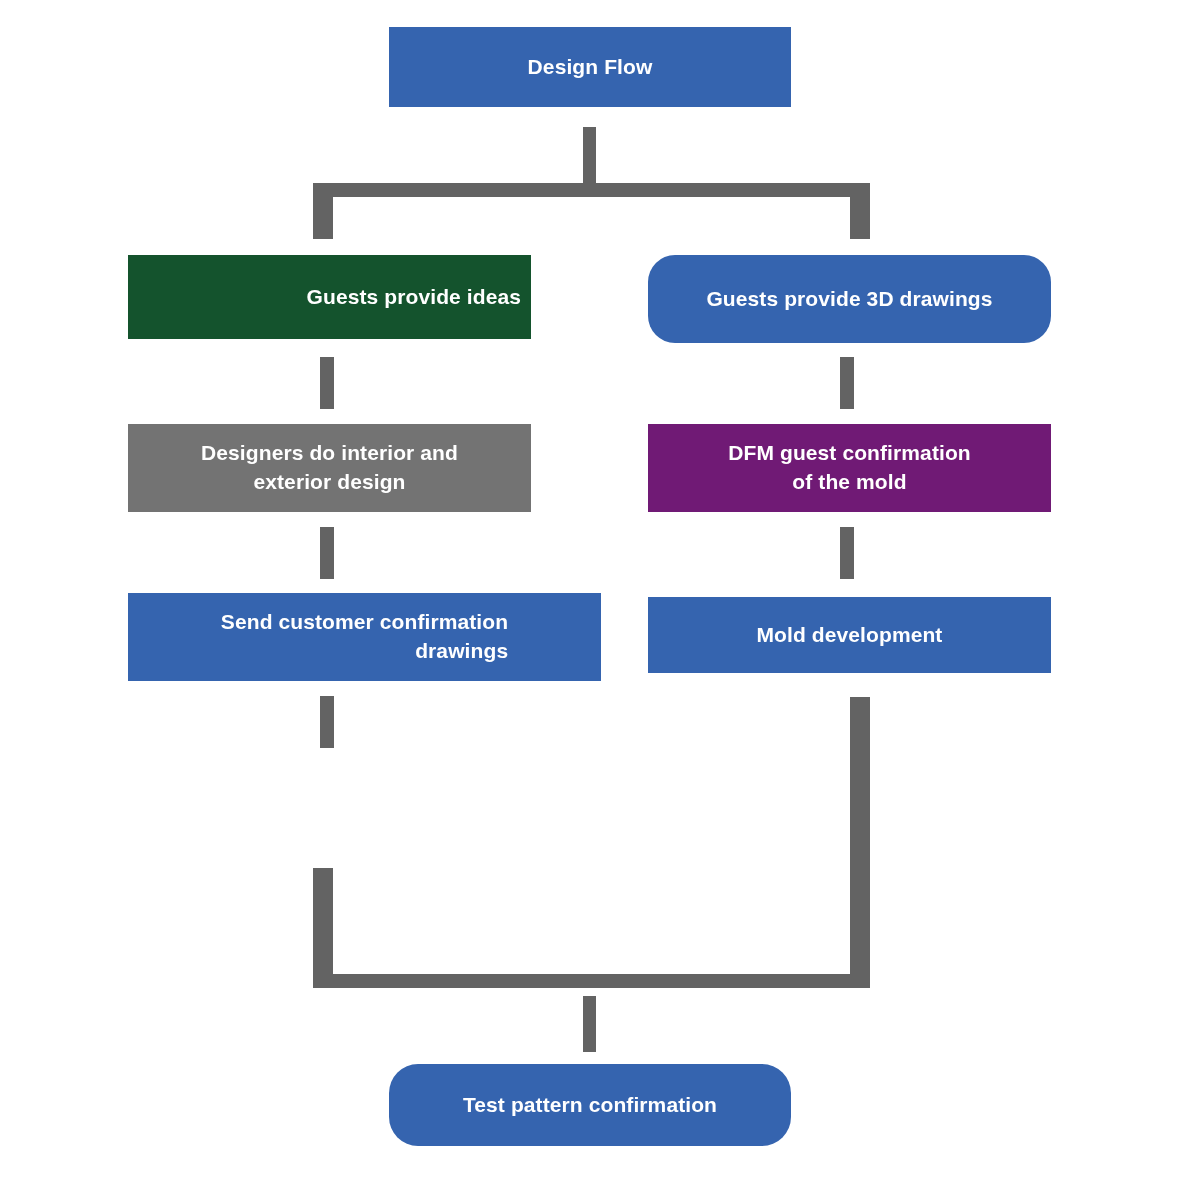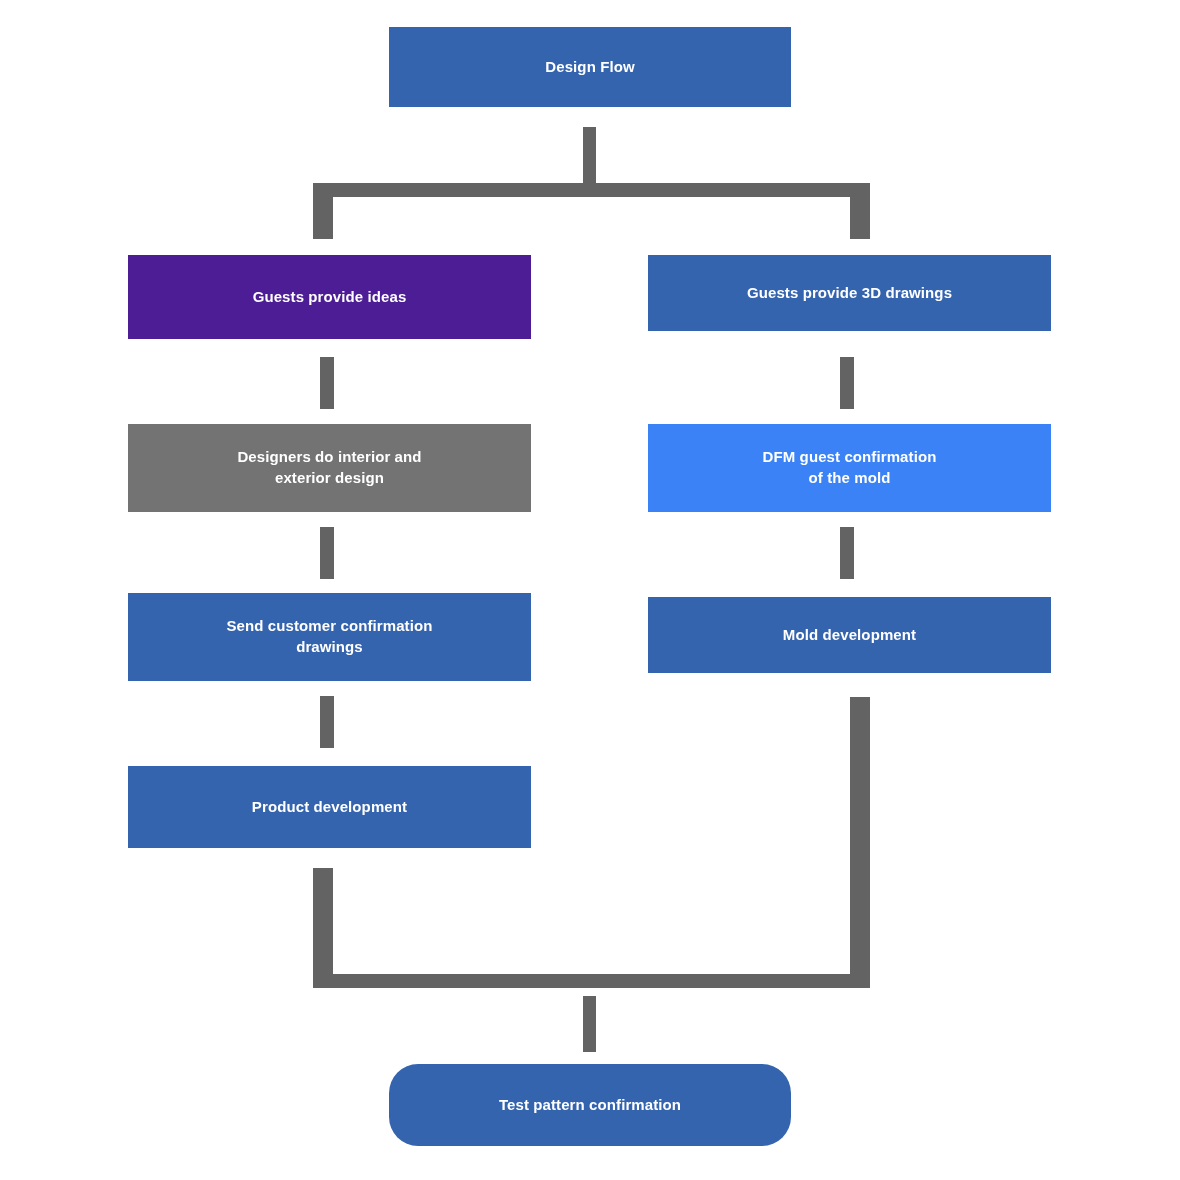--- a/index.html
+++ b/index.html
@@ -19,21 +19,21 @@
   }
   .node {
     position: absolute;
     background: #3564AF;
     color: #ffffff;
     display: flex;
     align-items: center;
     justify-content: center;
     text-align: center;
     font-weight: bold;
-    font-size: 15px;
+    font-size: 21px;
     line-height: 1.38;
     letter-spacing: 0.1px;
     padding: 0 10px;
     box-sizing: border-box;
     white-space: pre-line;
   }
   .conn {
     position: absolute;
     background: #636363;
   }
@@ -49,24 +49,23 @@
     <div class="conn" style="left: 320px; top: 357px; width: 14px; height: 52px; background: rgb(99, 99, 99);"></div>
     <div class="conn" style="left: 840px; top: 357px; width: 14px; height: 52px; background: rgb(99, 99, 99);"></div>
     <div class="conn" style="left: 320px; top: 527px; width: 14px; height: 52px; background: rgb(99, 99, 99);"></div>
     <div class="conn" style="left: 840px; top: 527px; width: 14px; height: 52px; background: rgb(99, 99, 99);"></div>
     <div class="conn" style="left: 320px; top: 696px; width: 14px; height: 52px; background: rgb(99, 99, 99);"></div>
     <div class="conn" style="left: 313px; top: 868px; width: 20px; height: 120px; background: rgb(99, 99, 99);"></div>
     <div class="conn" style="left: 850px; top: 697px; width: 20px; height: 291px; background: rgb(99, 99, 99);"></div>
     <div class="conn" style="left: 313px; top: 974px; width: 557px; height: 14px; background: rgb(99, 99, 99);"></div>
     <div class="conn" style="left: 583px; top: 996px; width: 13px; height: 56px; background: rgb(99, 99, 99);"></div>
     <div class="node" style="left: 389px; top: 27px; width: 402px; height: 80px; background: rgb(53, 100, 175); color: rgb(255, 255, 255);"><span>Design Flow</span></div>
-    <div class="node" style="left: 128px; top: 255px; width: 403px; height: 84px; background: #4c1d95; color: rgb(255, 255, 255);"><span>Guests provide ideas</span></div>
-    <div class="node" style="left: 648px; top: 255px; width: 403px; height: 76px; background: rgb(53, 100, 175); color: rgb(255, 255, 255);"><span>Guests provide 3D drawings</span></div>
+    <div class="node" style="left: 128px; top: 255px; width: 403px; height: 84px; background: #14532d; color: rgb(255, 255, 255); justify-content: flex-end;"><span>Guests provide ideas</span></div>
+    <div class="node" style="left: 648px; top: 255px; width: 403px; height: 88px; background: rgb(53, 100, 175); color: rgb(255, 255, 255); border-radius: 27px;"><span>Guests provide 3D drawings</span></div>
     <div class="node" style="left: 128px; top: 424px; width: 403px; height: 88px; background: #737373; color: rgb(255, 255, 255);"><span>Designers do interior and
 exterior design</span></div>
-    <div class="node" style="left: 648px; top: 424px; width: 403px; height: 88px; background: #3b82f6; color: rgb(255, 255, 255);"><span>DFM guest confirmation
+    <div class="node" style="left: 648px; top: 424px; width: 403px; height: 88px; background: #701a75; color: rgb(255, 255, 255);"><span>DFM guest confirmation
 of the mold</span></div>
-    <div class="node" style="left: 128px; top: 593px; width: 403px; height: 88px; background: rgb(53, 100, 175); color: rgb(255, 255, 255);"><span>Send customer confirmation
+    <div class="node" style="left: 128px; top: 593px; width: 473px; height: 88px; background: rgb(53, 100, 175); color: rgb(255, 255, 255); text-align: right;"><span>Send customer confirmation
 drawings</span></div>
     <div class="node" style="left: 648px; top: 597px; width: 403px; height: 76px; background: rgb(53, 100, 175); color: rgb(255, 255, 255);"><span>Mold development</span></div>
-    <div class="node" style="left: 128px; top: 766px; width: 403px; height: 82px; background: rgb(53, 100, 175); color: rgb(255, 255, 255);"><span>Product development</span></div>
     <div class="node" style="left: 389px; top: 1064px; width: 402px; height: 82px; background: rgb(53, 100, 175); color: rgb(255, 255, 255); border-radius: 29px;"><span>Test pattern confirmation</span></div>
   </div>
 
 </body></html>

